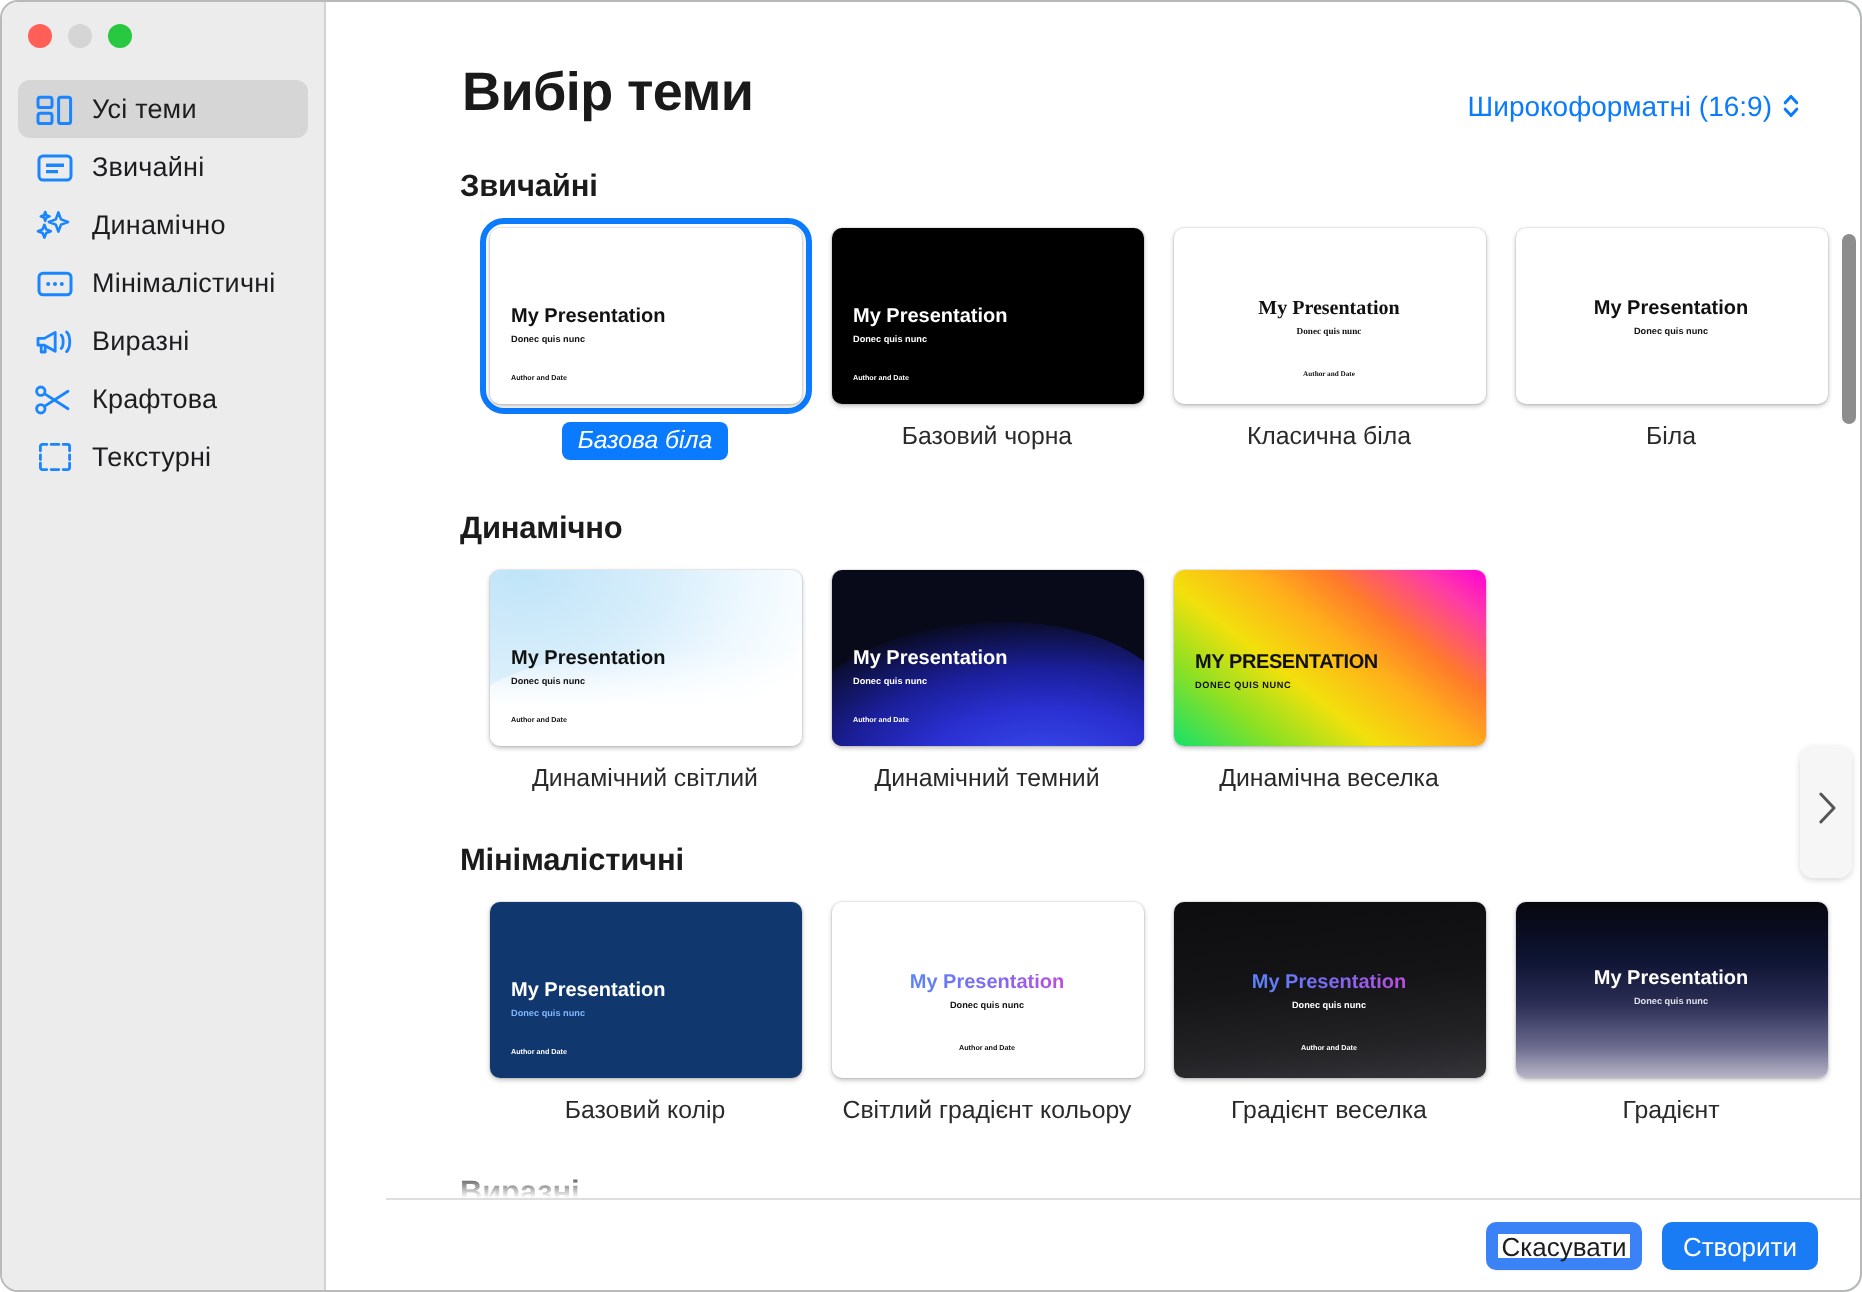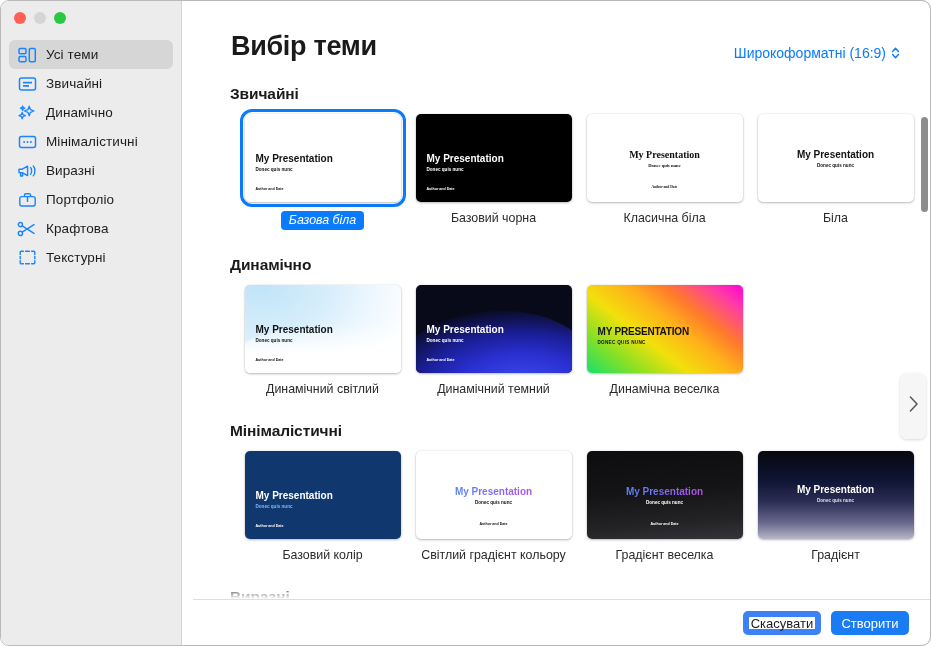--- a/index.html
+++ b/index.html
@@ -16,21 +16,21 @@
     width: 931px; height: 646px;
     background: #ffffff;
     overflow: hidden;
     border: 1px solid #b9b9b9;
     border-radius: 9px;
   }
 
   
   #sidebar {
     position: absolute; left: 0; top: 0;
-    width: 181px; height: 646px;
+    width: 162px; height: 646px;
     background: #ececec;
     border-right: 1px solid #d3d3d3;
   }
   #traffic {
     position: absolute; left: 13px; top: 11px;
     display: flex; gap: 8px; align-items: center;
   }
   .light { width: 12px; height: 12px; border-radius: 50%; display: block; }
   .light.red    { background: #ff5f57; }
   .light.gray   { background: #d5d5d5; }
@@ -332,30 +332,20 @@
             <path d="M2 6.2 L2 9.6 L5.2 9.6 L10.6 12.6 L10.6 3.2 L5.2 6.2 Z"></path>
             <path d="M3.6 9.6 L3.6 13 L5.6 13 L5.6 9.6"></path>
             <path d="M13.6 4.6 C14.9 5.6 14.9 10.2 13.6 11.2" stroke-linecap="round"></path>
             <path d="M16.3 3 C18.4 4.8 18.4 11 16.3 12.8" stroke-linecap="round"></path>
           </svg>
         </span>
         <span class="side-label">Виразні</span>
       </div>
 
 
-      <div class="side-item">
-        <span class="side-icon">
-          <svg width="19" height="16" viewBox="0 0 19 16" fill="none" stroke="#1a85ff" stroke-width="1.4" stroke-linejoin="round">
-            <rect x="1.8" y="4.6" width="15.4" height="9.4" rx="2"></rect>
-            <path d="M6.4 4.6 V3.4 a1.6 1.6 0 0 1 1.6 -1.6 h3 a1.6 1.6 0 0 1 1.6 1.6 V4.6"></path>
-            <line x1="9.5" y1="4.6" x2="9.5" y2="10"></line>
-          </svg>
-        </span>
-        <span class="side-label">Портфоліо</span>
-      </div>
 
       <div class="side-item">
         <span class="side-icon">
           <svg width="20" height="16" viewBox="0 0 20 16" fill="none" stroke="#1a85ff" stroke-width="1.4" stroke-linecap="round">
             <circle cx="3.4" cy="3.6" r="2.1"></circle>
             <circle cx="3.4" cy="12.4" r="2.1"></circle>
             <line x1="5.2" y1="4.8" x2="17" y2="12.4"></line>
             <line x1="5.2" y1="11.2" x2="17" y2="3.6"></line>
           </svg>
         </span>

